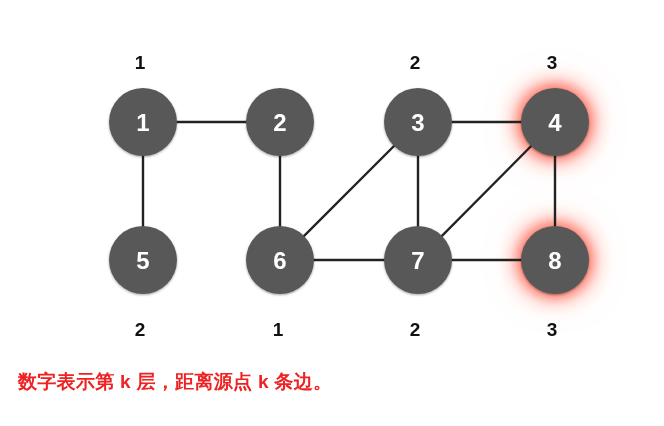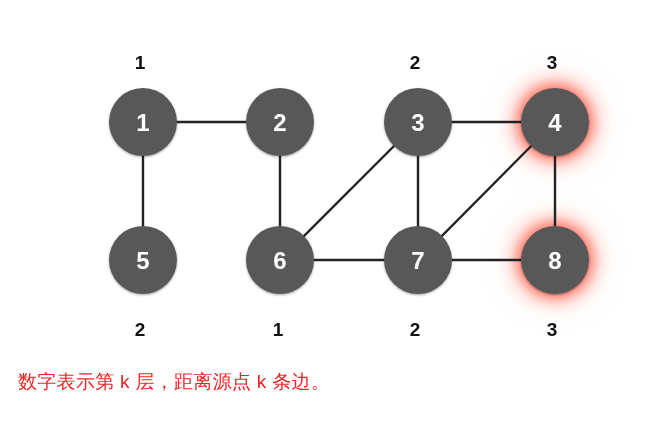--- a/index.html
+++ b/index.html
@@ -21,21 +21,21 @@
     width: 664px;
     height: 426px;
     display: block;
   }
   .caption {
     position: absolute;
     left: 18px;
     top: 369px;
     font-family: "Liberation Sans", sans-serif;
     font-size: 19px;
-    font-weight: normal;
+    font-weight: bold;
     color: #ee2222;
     letter-spacing: 0.3px;
     white-space: nowrap;
   }
 </style>
 </head>
 <body>
 
 <svg id="graph-canvas" viewBox="0 0 664 426" xmlns="http://www.w3.org/2000/svg">
   <defs>

